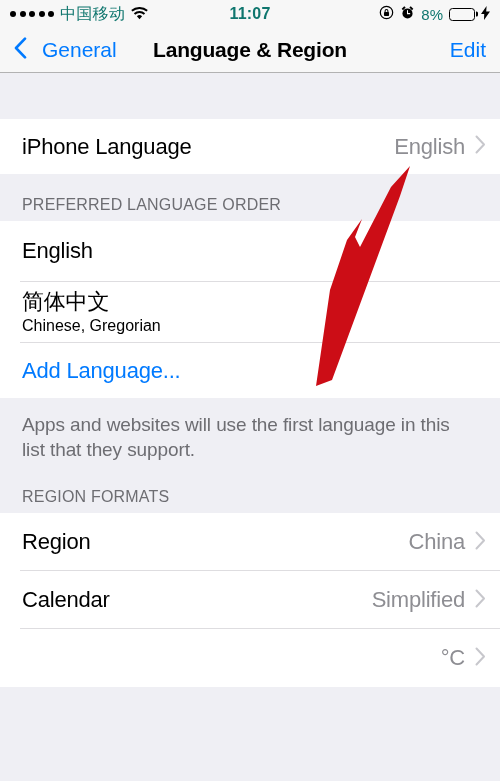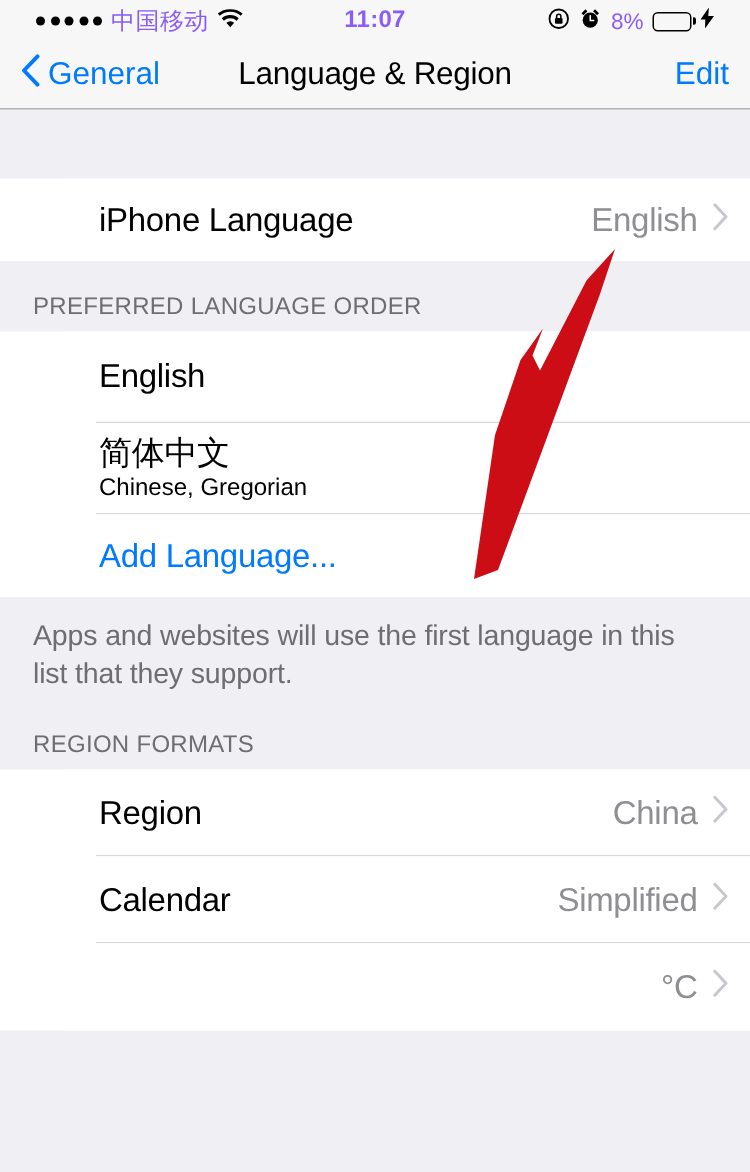--- a/index.html
+++ b/index.html
@@ -8,22 +8,22 @@
     background:#efeff4;
     font-family:"Liberation Sans","DejaVu Sans",sans-serif;
     -webkit-font-smoothing:antialiased;
     overflow:hidden;
   }
   #screen { position:relative; width:500px; height:781px; background:#efeff4; }
 
   
   .statusbar{
     position:relative; height:28px; background:#f7f7f7;
-    display:flex; align-items:center; padding:0 24px;
-    font-size:15px; color:#8b5cf6;
+    display:flex; align-items:center; padding:0 10px;
+    font-size:15px; color:#0f766e;
   }
   .sb-left{ display:flex; align-items:center; gap:6px; }
   .dots{ display:flex; gap:3.5px; align-items:center; }
   .dots i{ width:6px; height:6px; border-radius:50%; background:#000; display:block; }
   .carrier{ font-size:16px; letter-spacing:.3px; }
   .wifi{ display:block; }
   .sb-center{
     position:absolute; left:0; right:0; text-align:center;
     font-size:16px; font-weight:bold; letter-spacing:.2px;
   }
@@ -38,33 +38,33 @@
     width:2.2px; height:5px; background:#000; border-radius:0 1.5px 1.5px 0;
   }
   .batt-fill{ height:100%; width:22%; background:#ffcc00; border-radius:1.5px; }
 
   
   .navbar{
     position:relative; height:45px; background:#f7f7f7;
     border-bottom:1px solid #b2b2b2;
     display:flex; align-items:center; padding:0 14px;
   }
-  .nav-back{ display:flex; align-items:center; gap:5px; color:#007aff; font-size:21px; cursor:pointer; }
+  .nav-back{ display:flex; align-items:center; gap:15px; color:#007aff; font-size:21px; cursor:pointer; }
   .nav-title{
     position:absolute; left:0; right:0; text-align:center;
-    font-size:21px; font-weight:normal; color:#000; letter-spacing:-.2px;
+    font-size:21px; font-weight:bold; color:#000; letter-spacing:-.2px;
   }
   .nav-edit{ margin-left:auto; color:#007aff; font-size:21px; position:relative; z-index:2; cursor:pointer; }
 
   
   .gap{ background:#efeff4; }
   .group{ background:#fff; }
   .row{
     position:relative; display:flex; align-items:center;
-    padding:0 14px 0 22px; background:#fff; min-height:55px;margin-left:44px;
+    padding:0 14px 0 22px; background:#fff; min-height:55px;
   }
   .row .sep{
     position:absolute; left:20px; right:0; bottom:0; height:1px; background:#c8c7cc;
     transform:scaleY(.6);
   }
   .row-title{ font-size:22px; color:#000; letter-spacing:-.2px; }
   .row-right{ margin-left:auto; display:flex; align-items:center; gap:10px; }
   .row-value{ font-size:22px; color:#8e8e93; letter-spacing:-.2px; }
   .chev{ color:#c7c7cc; display:block; }
 

